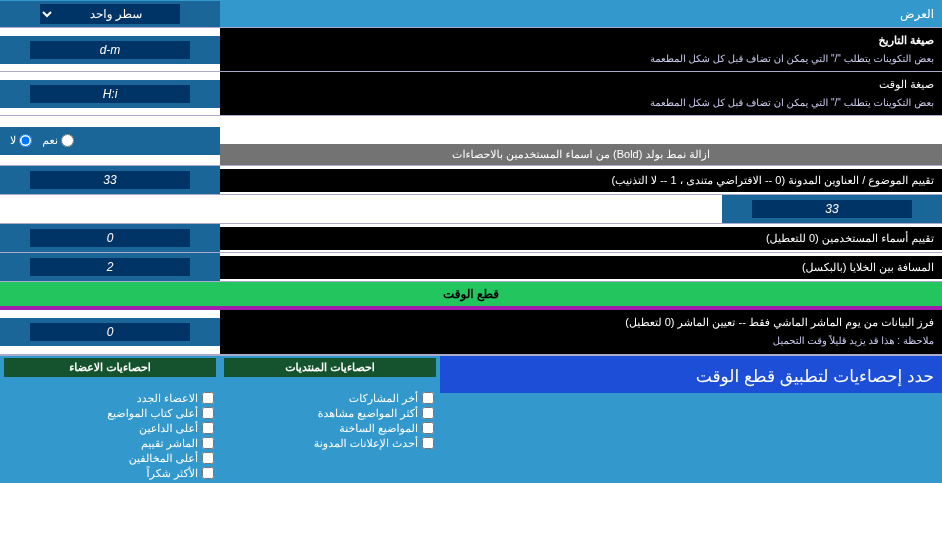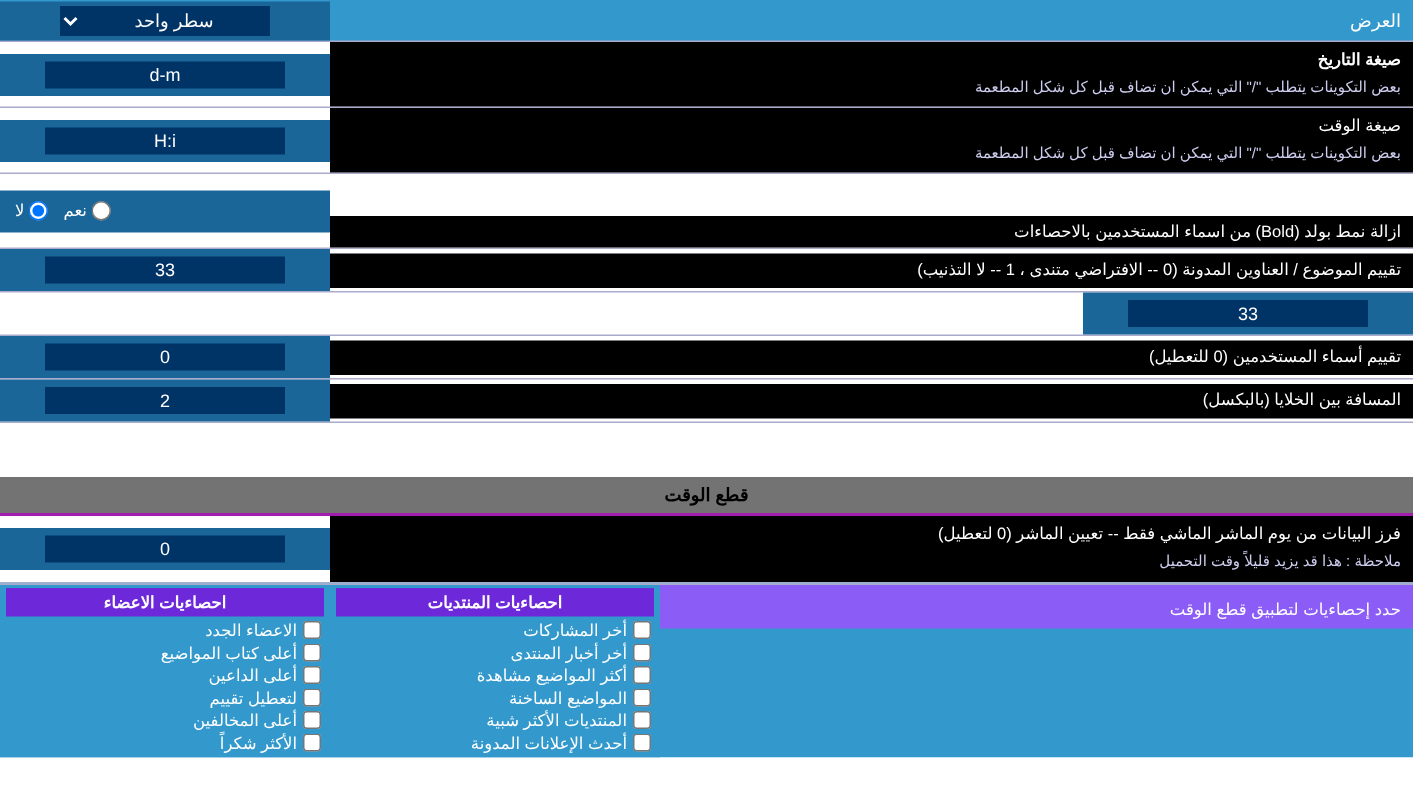--- a/index.html
+++ b/index.html
@@ -38,30 +38,30 @@
     }
     .input-field {
       background: #003366;
       color: #fff;
       border: none;
       text-align: center;
       font-size: 12px;
       width: 160px;
       padding: 2px 4px;
       direction: ltr;
+      font-style: italic;
     }
     .section-header {
-      background: #737373;
+      background: #22c55e;
       color: #000;
       font-weight: bold;
       font-size: 12px;
       padding: 5px 10px;
       text-align: center;
-      border-bottom: 2px solid #a21caf;
-      margin-top: 36px;
+      border-bottom: 4px solid #a21caf;
     }
     .top-row {
       display: flex;
       align-items: center;
       background: #3399cc;
       border-bottom: 1px solid #aac;
       min-height: 28px;
     }
     .top-label {
       flex: 1;
@@ -89,24 +89,24 @@
     }
     
     .radio-row {
       display: flex;
       align-items: center;
       border-bottom: 1px solid #aac;
       min-height: 28px;
     }
     .radio-label-cell {
       flex: 1;
-      background: #000000;
+      background: #737373;
       color: #fff;
       padding: 4px 8px;
-      text-align: right;
+      text-align: center;
       font-size: 11px;
       margin-top: 28px;
     }
     .radio-input-cell {
       width: 220px;
       background: #1a6699;
       display: flex;
       align-items: center;
       justify-content: flex-end;
       padding: 3px 10px;
@@ -118,27 +118,27 @@
       align-items: center;
       gap: 3px;
       color: #fff;
       font-size: 11px;
     }
     .checkbox-col {
       flex: 1;
       padding: 2px 4px;
     }
     .checkbox-col-header {
-      background: #6d28d9;
+      background: #14532d;
       color: #fff;
       font-size: 11px;
       font-weight: bold;
       text-align: center;
       padding: 3px 4px;
-      margin-bottom: 2px;
+      margin-bottom: 14px;
     }
     .checkbox-item {
       display: flex;
       align-items: center;
       gap: 4px;
       color: #fff;
       font-size: 11px;
       padding: 1px 2px;
       direction: rtl;
     }
@@ -229,45 +229,37 @@
     <span>فرز البيانات من يوم الماشر الماشي فقط -- تعيين الماشر (0 لتعطيل)</span><br>
     <span class="label-note">ملاحظة : هذا قد يزيد قليلاً وقت التحميل</span>
   </div>
   <div class="input-cell">
     <input class="input-field" type="text" value="0" style="">
   </div>
 </div>
 
 <div style="display:flex; border-top:1px solid #aac; background:#3399cc;">
 
-  <div style="flex:1; background:#8b5cf6; color:#fff; padding:6px 8px; text-align:right; font-size:11px; align-self:flex-start; padding-top:10px;">حدد إحصاءيات لتطبيق قطع الوقت</div>
+  <div style="flex:1; background:#1d4ed8; color:#fff; padding:6px 8px; text-align:right; font-size:17px; align-self:flex-start; padding-top:10px;">حدد إحصاءيات لتطبيق قطع الوقت</div>
 
   <div style="width:440px; background:#3399cc; display:flex;">
 
     <div class="checkbox-col">
       <div class="checkbox-col-header">احصاءيات المنتديات</div>
       <div class="checkbox-item">
           <input type="checkbox" style="">
           <span>أخر المشاركات</span>
         </div>
       <div class="checkbox-item">
           <input type="checkbox" style="">
-          <span>أخر أخبار المنتدى</span>
-        </div>
-      <div class="checkbox-item">
-          <input type="checkbox" style="">
           <span>أكثر المواضيع مشاهدة</span>
         </div>
       <div class="checkbox-item">
           <input type="checkbox" style="">
           <span>المواضيع الساخنة</span>
-        </div>
-      <div class="checkbox-item">
-          <input type="checkbox" style="">
-          <span>المنتديات الأكثر شبية</span>
         </div>
       <div class="checkbox-item">
           <input type="checkbox" style="">
           <span>أحدث الإعلانات المدونة</span>
         </div>
     </div>
 
     <div class="checkbox-col">
       <div class="checkbox-col-header">احصاءيات الاعضاء</div>
       <div class="checkbox-item">
@@ -277,21 +269,21 @@
       <div class="checkbox-item">
           <input type="checkbox" style="">
           <span>أعلى كتاب المواضيع</span>
         </div>
       <div class="checkbox-item">
           <input type="checkbox" style="">
           <span>أعلى الداعين</span>
         </div>
       <div class="checkbox-item">
           <input type="checkbox" style="">
-          <span>لتعطيل تقييم</span>
+          <span>الماشر تقييم</span>
         </div>
       <div class="checkbox-item">
           <input type="checkbox" style="">
           <span>أعلى المخالفين</span>
         </div>
       <div class="checkbox-item">
           <input type="checkbox" style="">
           <span>الأكثر شكراً</span>
         </div>
     </div>

